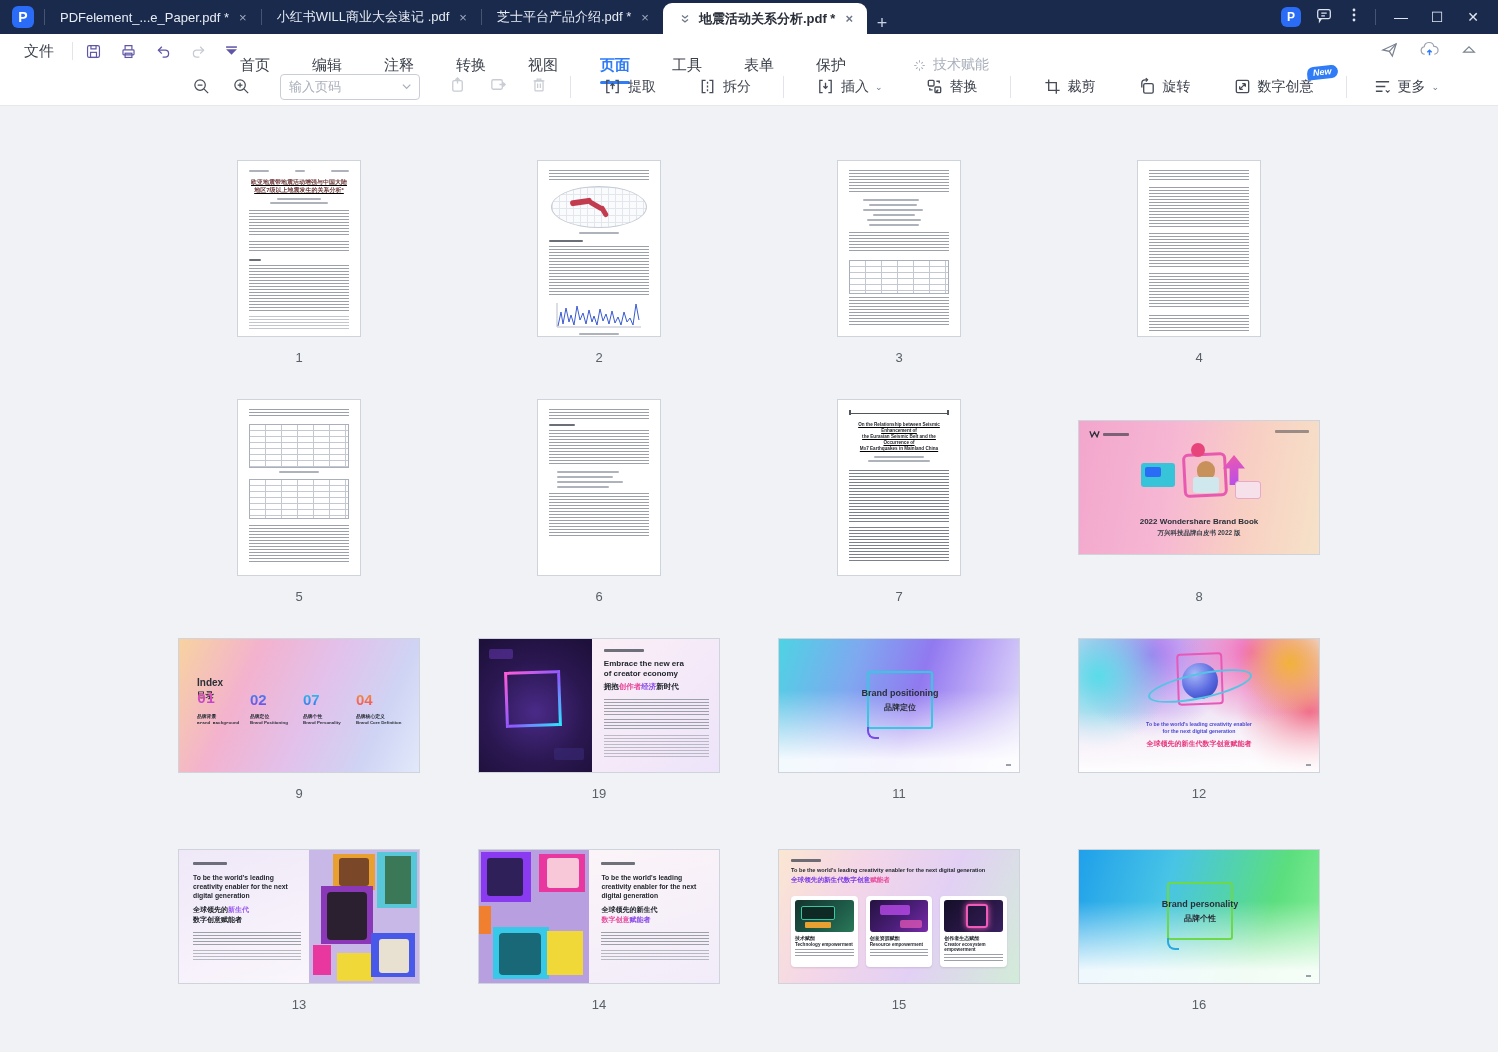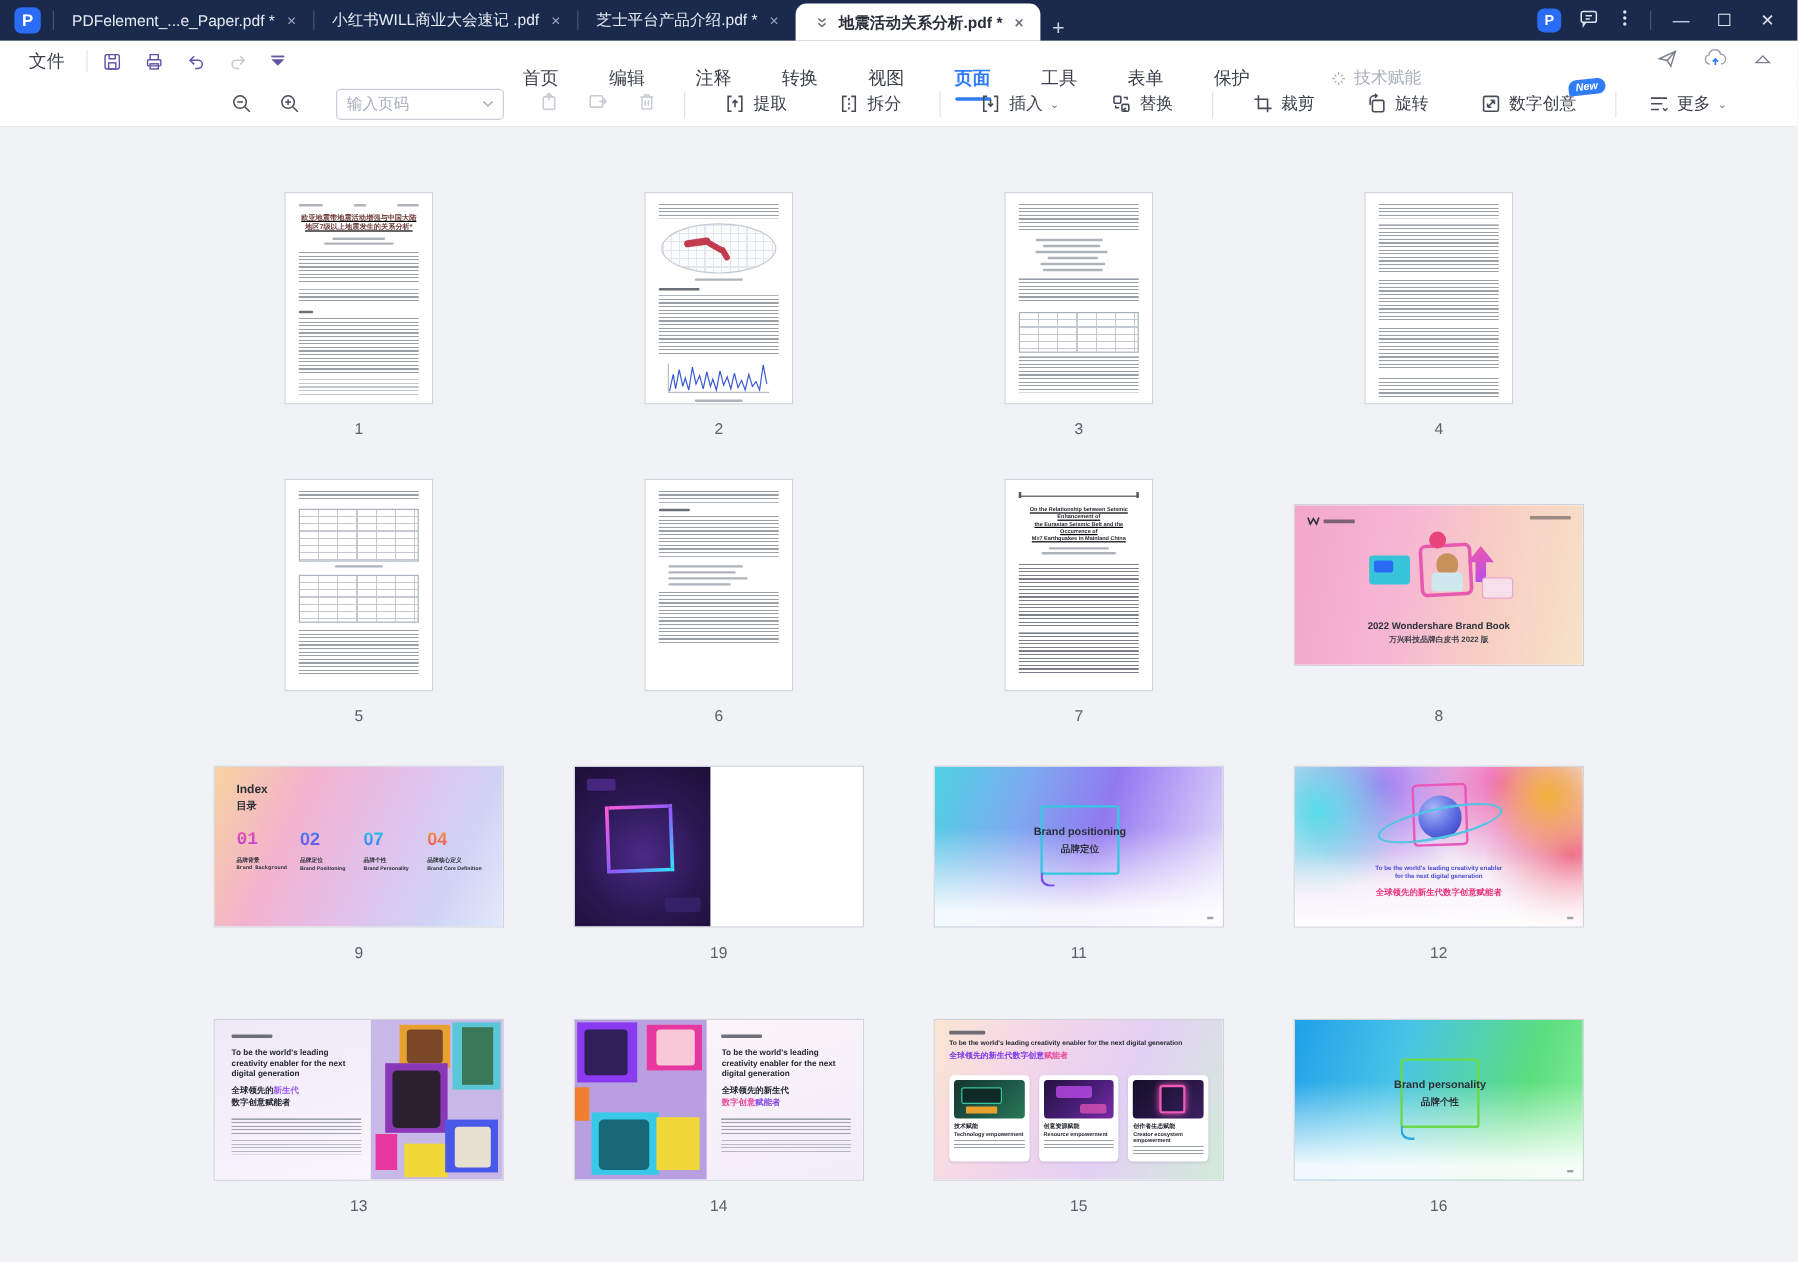--- a/index.html
+++ b/index.html
@@ -25,21 +25,21 @@
   .tr-sep { width:1px; height:16px; background:#465471; }
   .winbtn { color:#DFE4EF; font-size:14px; width:22px; text-align:center; }
   .msgicon, .kebab { color:#DFE4EF; }
 
   
   .menubar { height:34px; background:#fff; display:flex; align-items:center; padding:0 14px; }
   .file-label { font-size:15px; color:#3A3F4A; padding:0 10px; }
   .v-sep { width:1px; height:18px; background:#E2E4E9; margin:0 8px; }
   .qa { display:flex; align-items:center; gap:18px; margin-left:4px; }
   .qa svg { display:block; }
-  .menu-center { flex:1; display:flex; justify-content:center; align-items:center; gap:38px;margin-top:28px; }
+  .menu-center { flex:1; display:flex; align-items:center; gap:38px;margin-top:28px; }
   .menu-item { font-size:15px; color:#3A3F4A; position:relative; padding:5px 2px; }
   .menu-item.active { color:#2F7CF6; font-weight:bold; }
   .menu-item.active::after { content:""; position:absolute; left:2px; right:2px; bottom:-4px;
     height:3px; border-radius:2px; background:#2F7CF6; }
   .feature-search { display:flex; align-items:center; gap:6px; color:#A9AFBB; font-size:14px; margin-left:26px;}
   .menu-right { display:flex; align-items:center; gap:20px; margin-left:auto; padding-right:6px; }
 
   
   .toolbar { height:38px; background:#fff; border-bottom:1px solid #E6E8EC;
     display:flex; align-items:center; padding:0 14px 0 186px; gap:10px; }
@@ -520,21 +520,21 @@
           </div>
           <div class="pagenum">8</div>
         </div>
       </div>
       <div class="prow landscape">
         <div class="cell">
           <div class="thumbzone">
             <div class="thumb l">
     <div style="position:absolute;inset:0;background:linear-gradient(115deg,#F7D3A0 0%,#F3B2CE 28%,#E2C1EB 55%,#CFD4F4 80%,#E2E9FA 100%);"></div>
     <div style="position:absolute;left:18px;top:14px;">
-      <div style="font-size:10px;font-weight:bold;color:#2A2F38;">Index</div>
+      <div style="font-size:10px;font-weight:bold;color:#2A2F38;margin-top:24px;">Index</div>
       <div style="font-size:8.5px;font-weight:bold;color:#2A2F38;margin-top:2px;">目录</div>
               </div>
     <div style="position:absolute;left:18px;right:10px;top:52px;display:flex;">
 
       <div style="width:25%;font-family:Liberation Mono, monospace;">
         <div class="gradnum" style="background-image:linear-gradient(180deg,#F05AA8,#B03AE0);">01</div>
         <div style="font-size:4.8px;font-weight:bold;color:#2A2F38;margin-top:5px;">品牌背景</div>
         <div style="font-size:4.4px;font-weight:bold;color:#2A2F38;margin-top:1px;">Brand Background</div>
                 </div>
       <div style="width:25%;">
@@ -558,20 +558,28 @@
           <div class="pagenum">9</div>
         </div>
         <div class="cell">
           <div class="thumbzone">
             <div class="thumb l">
     <div style="position:absolute;left:0;top:0;bottom:0;width:47%;background:radial-gradient(circle at 50% 55%,#4A2A88 0%,#2A1750 55%,#1C0F38 100%);">
       <div style="position:absolute;left:26px;top:32px;width:56px;height:56px;border:3.5px solid;border-image:linear-gradient(135deg,#FF5BD8,#8A5BFF 55%,#2EE6FF) 1;border-radius:6px;transform:rotate(-2deg);"></div>
       <div style="position:absolute;left:10px;top:10px;width:24px;height:10px;background:#6A3AB8;opacity:.5;border-radius:2px;"></div>
       <div style="position:absolute;right:8px;bottom:12px;width:30px;height:12px;background:#3A2A78;opacity:.6;border-radius:2px;"></div>
               </div>
+    <div style="position:absolute;right:0;top:0;bottom:0;width:53%;background:linear-gradient(135deg,#FBEFF6 0%,#EDE4FA 100%);padding:10px 10px 8px 12px;">
+      <div class="s-label" style="width:40px;height:3px;"></div>
+      <div style="font-size:8px;font-weight:bold;color:#23272E;line-height:10px;margin-top:7px;">Embrace the new era<br>of creator economy</div>
+      <div style="font-size:7.5px;font-weight:bold;margin-top:3px;"><span style="color:#23272E">拥抱</span><span style="color:#E84A9C">创作者</span><span style="color:#8A4AE8">经济</span><span style="color:#23272E">新时代</span></div>
+      <div class="tl" style="height:16px;margin-top:7px;"></div>
+      <div class="tl" style="height:12px;margin-top:4px;"></div>
+      <div class="tl" style="height:22px;margin-top:4px;opacity:.65;"></div>
+              </div>
             </div>
           </div>
           <div class="pagenum">19</div>
         </div>
         <div class="cell">
           <div class="thumbzone">
             <div class="thumb l">
     <div style="position:absolute;inset:0;background:linear-gradient(108deg,#4ED3E4 0%,#7FA8F0 30%,#9179F0 55%,#BCA8F6 75%,#E8E6FA 100%);"></div>
     <div style="position:absolute;left:0;right:0;bottom:0;height:62%;background:linear-gradient(to bottom,rgba(255,255,255,0) 0%,rgba(255,255,255,.92) 85%);"></div>
     <div class="bubble" style="left:88px;top:32px;width:66px;height:58px;position:absolute;border-color:#35C8E0;border-radius:3px;">

